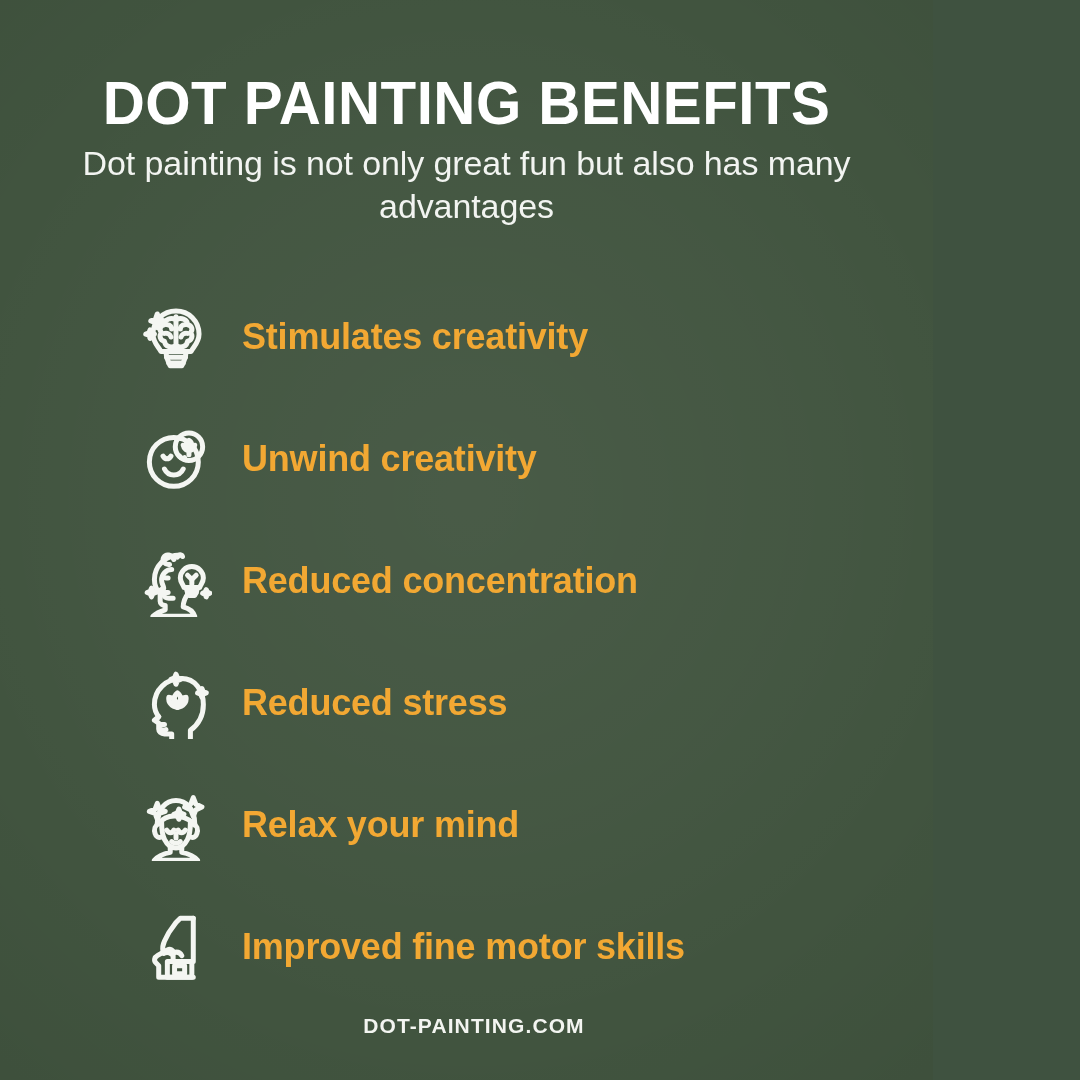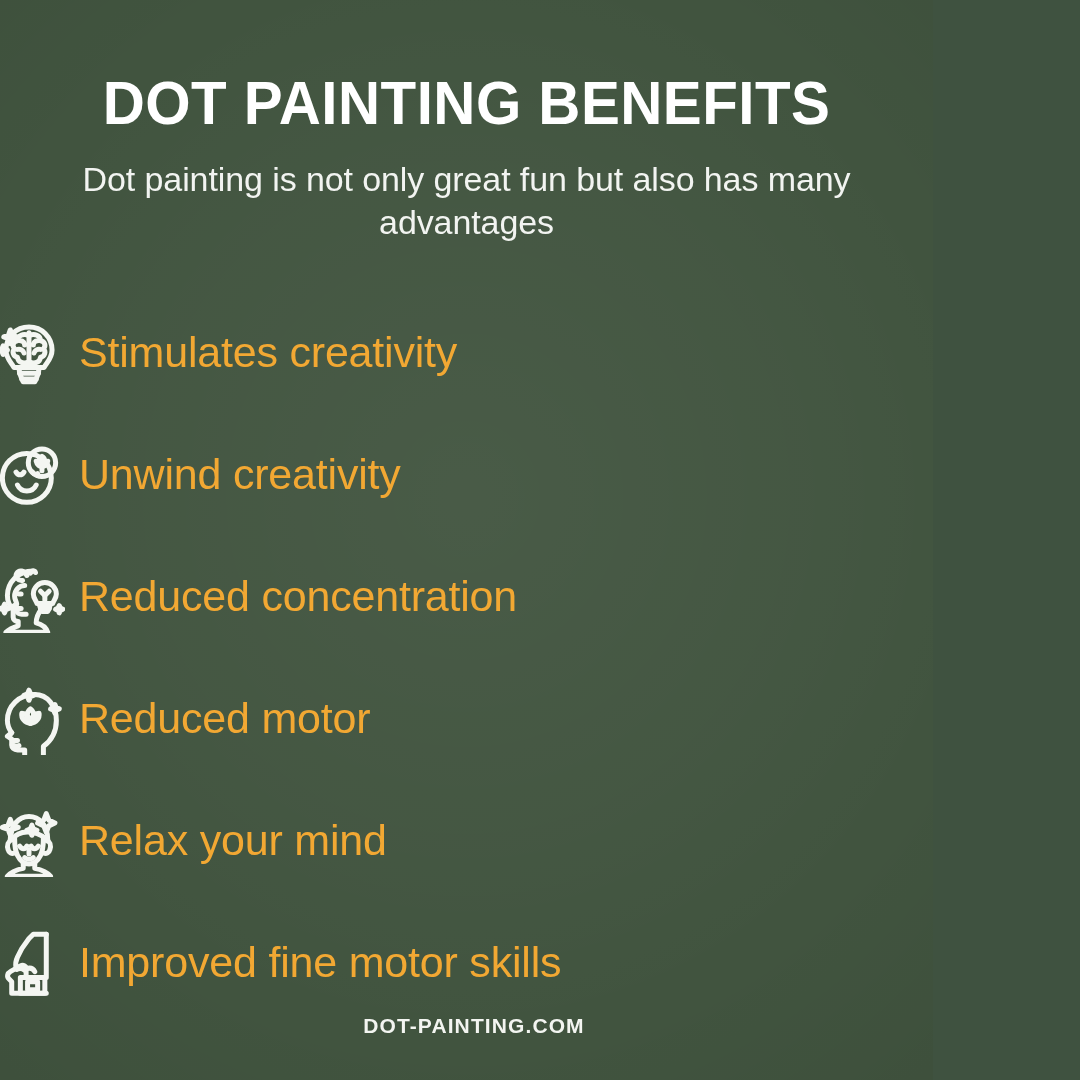--- a/index.html
+++ b/index.html
@@ -23,21 +23,21 @@
     box-sizing: border-box;
     background:
       radial-gradient(ellipse 80% 72% at 50% 46%,
         rgba(255,255,255,0.045) 0%,
         rgba(255,255,255,0.018) 45%,
         rgba(0,0,0,0.00) 70%,
         rgba(0,0,0,0.055) 100%),
       #41543F;
     display: flex;
     flex-direction: column;
-    align-items: flex-end;
+    align-items: flex-start;
   }
 
   
   .header {
     width: 100%;
     text-align: center;
     padding-top: 72px;
   }
   .title {
     font-family: "Liberation Sans", sans-serif;
@@ -49,21 +49,21 @@
     margin: 0;
     transform: scaleX(0.94);
     white-space: nowrap;
   }
   .subtitle {
     font-family: "Liberation Sans", sans-serif;
     font-weight: normal;
     font-size: 34px;
     color: #F2F4F1;
     line-height: 1.26;
-    margin: 24px auto 0 auto;
+    margin: 8px auto 0 auto;
     width: 790px;
     letter-spacing: -0.1px;
   }
 
   
   .benefits {
     margin-top: 48px;
     width: 1080px;
     display: flex;
     flex-direction: column;
@@ -91,24 +91,24 @@
   }
   .benefit-icon svg * {
     stroke: #F4F6F2;
     fill: none;
     stroke-width: 5;
     stroke-linecap: round;
     stroke-linejoin: round;
     vector-effect: non-scaling-stroke;
   }
   .benefit-label {
-    margin-left: 12px;
-    font-family: "Liberation Sans", sans-serif;
-    font-weight: normal;
-    font-size: 43px;
+    margin-left: 28px;
+    font-family: "Liberation Sans", sans-serif;
+    font-weight: bold;
+    font-size: 36px;
     color: #F2A833;
     letter-spacing: -0.2px;
     white-space: nowrap;
   }
 
   
   .footer {
     position: absolute;
     left: 0;
     right: 0;
@@ -233,21 +233,21 @@
           <path d="M27 86 C30 88 33 88 36 87"></path>
 
           <path d="M52 36 C46 41 45 50 52 56 C59 50 58 41 52 36 Z"></path>
           <path d="M52 56 C44 55 39 49 40 42 C46 42 51 47 52 54"></path>
           <path d="M52 56 C60 55 65 49 64 42 C58 42 53 47 52 54"></path>
 
           <path d="M50 10 L52 15 L57 17 L52 19 L50 24 L48 19 L43 17 L48 15 Z"></path>
           <path d="M86 30 L87.8 34.2 L92 36 L87.8 37.8 L86 42 L84.2 37.8 L80 36 L84.2 34.2 Z"></path>
         </svg>
       </span>
-      <span class="benefit-label">Reduced motor</span>
+      <span class="benefit-label">Reduced stress</span>
     </div>
 
     <div class="benefit-row">
       <span class="benefit-icon">
         <svg viewBox="0 0 100 100">
 
           <path d="M24 48 C24 28 36 16 50 16 C64 16 76 28 76 48"></path>
 
           <path d="M26 48 C32 40 42 36 54 38 C64 40 72 44 75 50"></path>
 

